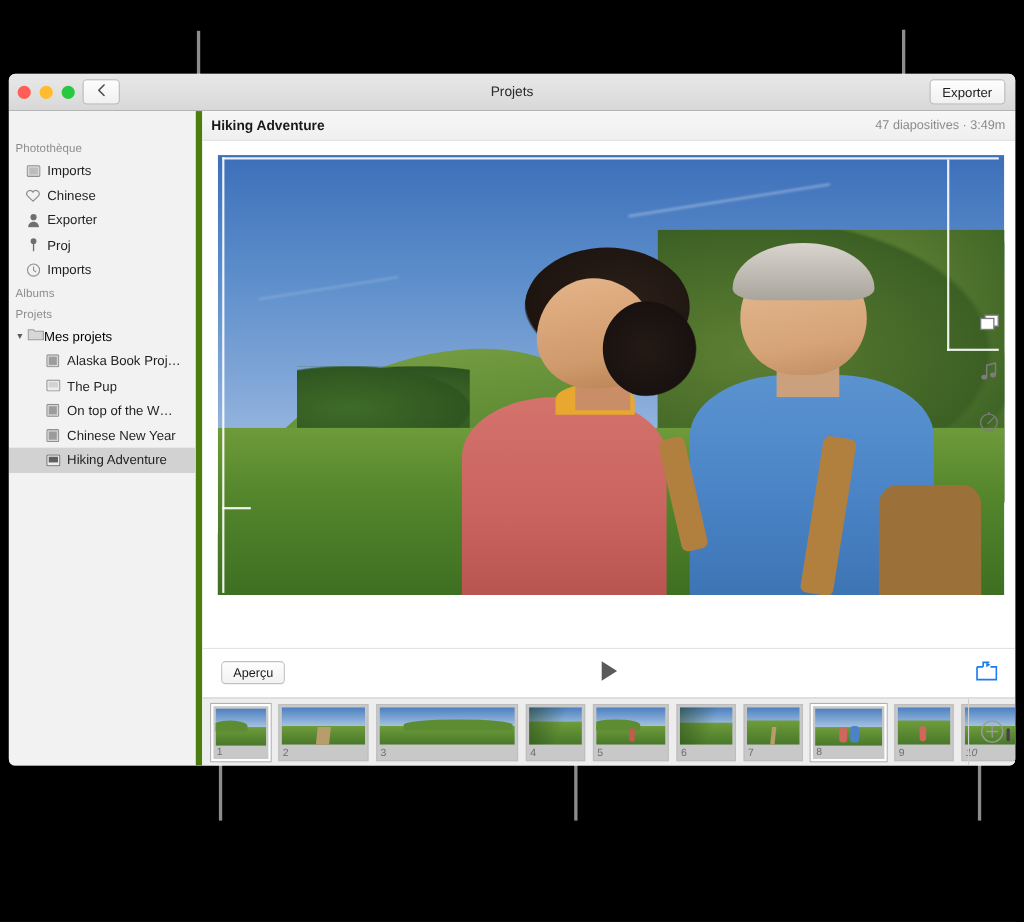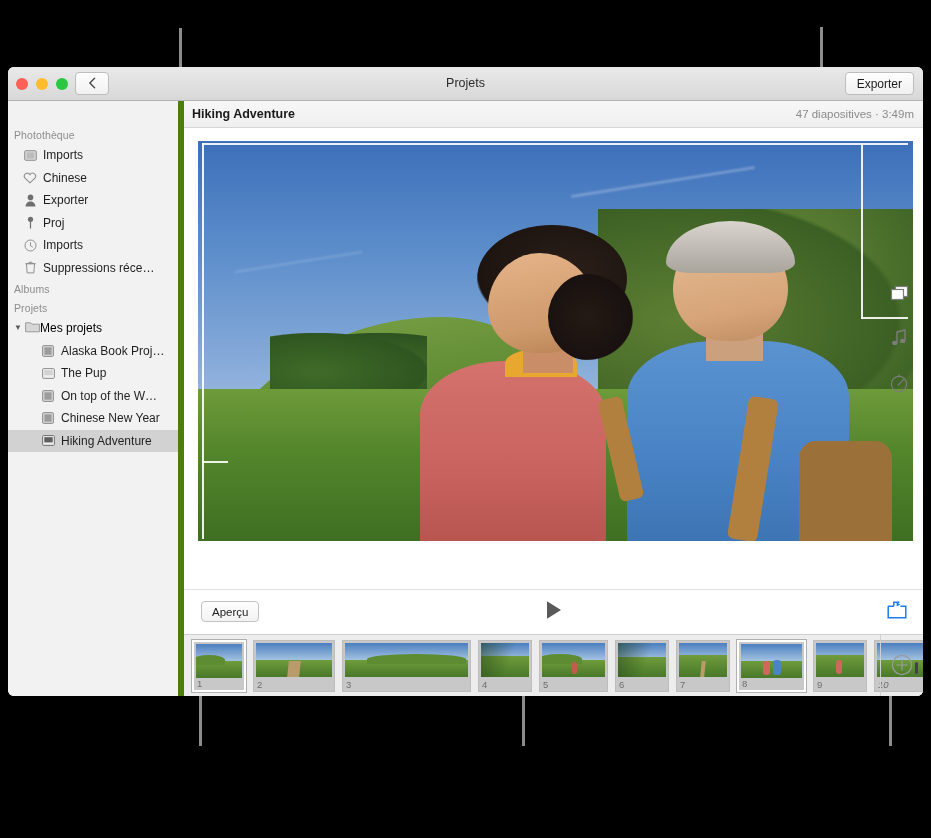--- a/index.html
+++ b/index.html
@@ -243,29 +243,20 @@
       <div class="sitem">
         <span class="ico">
           <svg width="13" height="13" viewBox="0 0 13 13">
               <circle cx="6.5" cy="6.5" r="5.5" fill="none" stroke="#8f8f8f" stroke-width="1"></circle>
               <path d="M6.5 3.3v3.4l2.3 1.5" fill="none" stroke="#8f8f8f" stroke-width="1"></path>
             </svg>
         </span>
         <span class="lbl">Imports</span>
       </div>
 
-      <div class="sitem">
-        <span class="ico">
-          <svg width="11" height="13" viewBox="0 0 11 13">
-              <path d="M1.4 2.7h8.2l-.8 9.2H2.2z" fill="none" stroke="#8f8f8f" stroke-width="1"></path>
-              <path d="M.4 2.7h10.2M4 2.7V1.3h3v1.4" fill="none" stroke="#8f8f8f" stroke-width="1"></path>
-            </svg>
-        </span>
-        <span class="lbl">Suppressions réce…</span>
-      </div>
 
       <div class="sec">Albums</div>
       <div class="sec">Projets</div>
 
       <div class="folderrow">
         <span class="tri">▼</span>
         <span class="ico">
           <svg width="15" height="12" viewBox="0 0 15 12">
               <path d="M.6 1.8h5l1.3 1.4h7.5v7.6H.6z" fill="#d7d7d7" stroke="#9a9a9a" stroke-width="1"></path>
             </svg>

